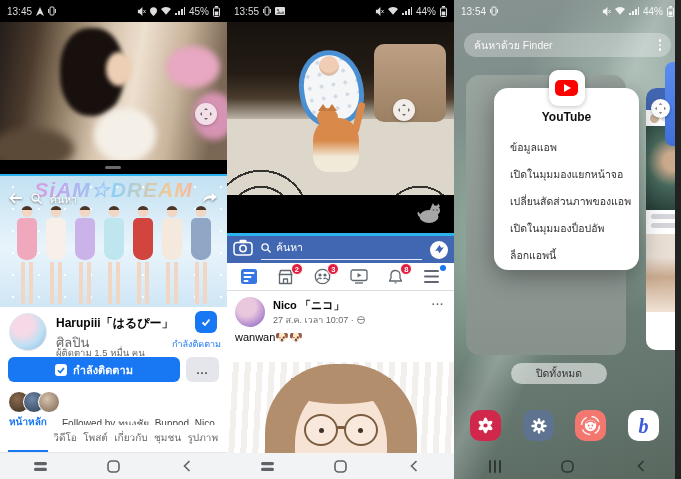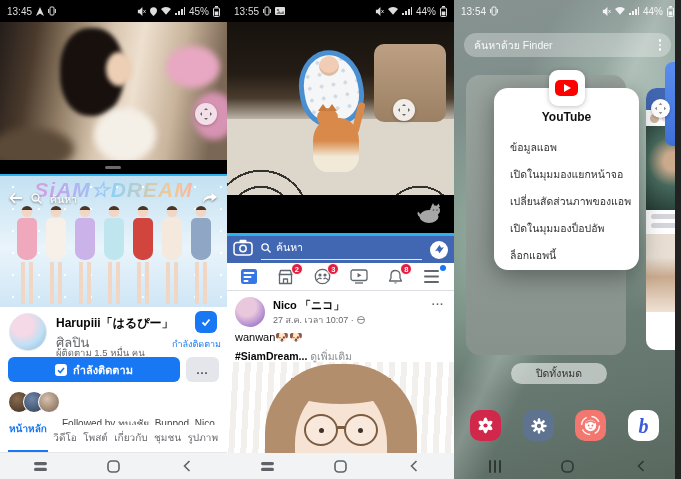--- a/index.html
+++ b/index.html
@@ -76,21 +76,21 @@
   .pf-folavs span { width:22px; height:22px; border-radius:50%; border:1.5px solid #fff; }
   .pf-folavs span:nth-child(1){ background:radial-gradient(circle at 40% 35%, #8a6a4e, #3a2c20); }
   .pf-folavs span:nth-child(2){ background:radial-gradient(circle at 40% 35%, #6f87a8, #2e3d52); margin-left:-7px; }
   .pf-folavs span:nth-child(3){ background:radial-gradient(circle at 40% 35%, #d8c3ae, #7a6350); margin-left:-7px; }
   .pf-foltext { position:absolute; left:62px; top:82px; width:158px; font-size:10px; color:#444; line-height:1.3;margin-top:28px; }
 
   #l-tabs { position:absolute; top:425px; left:0; width:227px; height:28px; background:#fff;
     border-bottom:1px solid #e4e6eb; display:flex; align-items:flex-end; justify-content:space-between;
     padding:0 8px; font-size:10px; color:#65676b; }
   #l-tabs .tab { padding:0 1px 7px; }
-  #l-tabs .tab.active { color:#1877f2; font-weight:bold; border-bottom:2px solid #1877f2; padding-bottom:14px; }
+  #l-tabs .tab.active { color:#1877f2; font-weight:bold; border-bottom:2px solid #1877f2; padding-bottom:21px; }
 
   
   #m-video { position:absolute; top:22px; left:0; width:227px; height:173px; overflow:hidden;
     background:linear-gradient(180deg,#17120e 0%,#241c15 30%,#4a3c2d 44%,#cfc8bb 58%,#dbd5ca 100%); }
   .rug { position:absolute; bottom:0; left:0; width:227px; height:76px; background:#dcd6cb;
     background-image:radial-gradient(circle at 15% 130%, transparent 0 14px, #34322e 14px 16px, transparent 16px 30px, #34322e 30px 32px, transparent 32px 46px, #34322e 46px 48px, transparent 48px),
                      radial-gradient(circle at 85% 135%, transparent 0 16px, #34322e 16px 18px, transparent 18px 34px, #34322e 34px 36px, transparent 36px); }
   .cattree { position:absolute; right:8px; top:22px; width:72px; height:78px; border-radius:10px;
     background:linear-gradient(#bda084,#9c8063); }
   .bouncer { position:absolute; left:72px; top:28px; width:64px; height:76px; border-radius:50% 50% 42% 42%;
@@ -546,24 +546,20 @@
 
     <div id="m-post">
       <div class="po-avatar"></div>
       <div class="po-name">Nico 「ニコ」</div>
       <div class="po-meta">
         <span>27 ส.ค. เวลา 10:07 ·</span>
           <span class="globe"></span>
       </div>
       <div class="po-more">...</div>
       <div class="po-body">wanwan🐶🐶</div>
-      <div class="po-tagrow">
-        <span class="po-tag">#SiamDream...</span>
-        <span class="po-seemore">ดูเพิ่มเติม</span>
-      </div>
     </div>
 
     <div id="m-photo">
       <div class="g-hair"></div>
       <div class="g-face"></div>
       <div class="g-bangs"></div>
       <div class="g-lens l"></div>
       <div class="g-lens r"></div>
       <div class="g-bridge"></div>
       <div class="g-eye l"></div>

